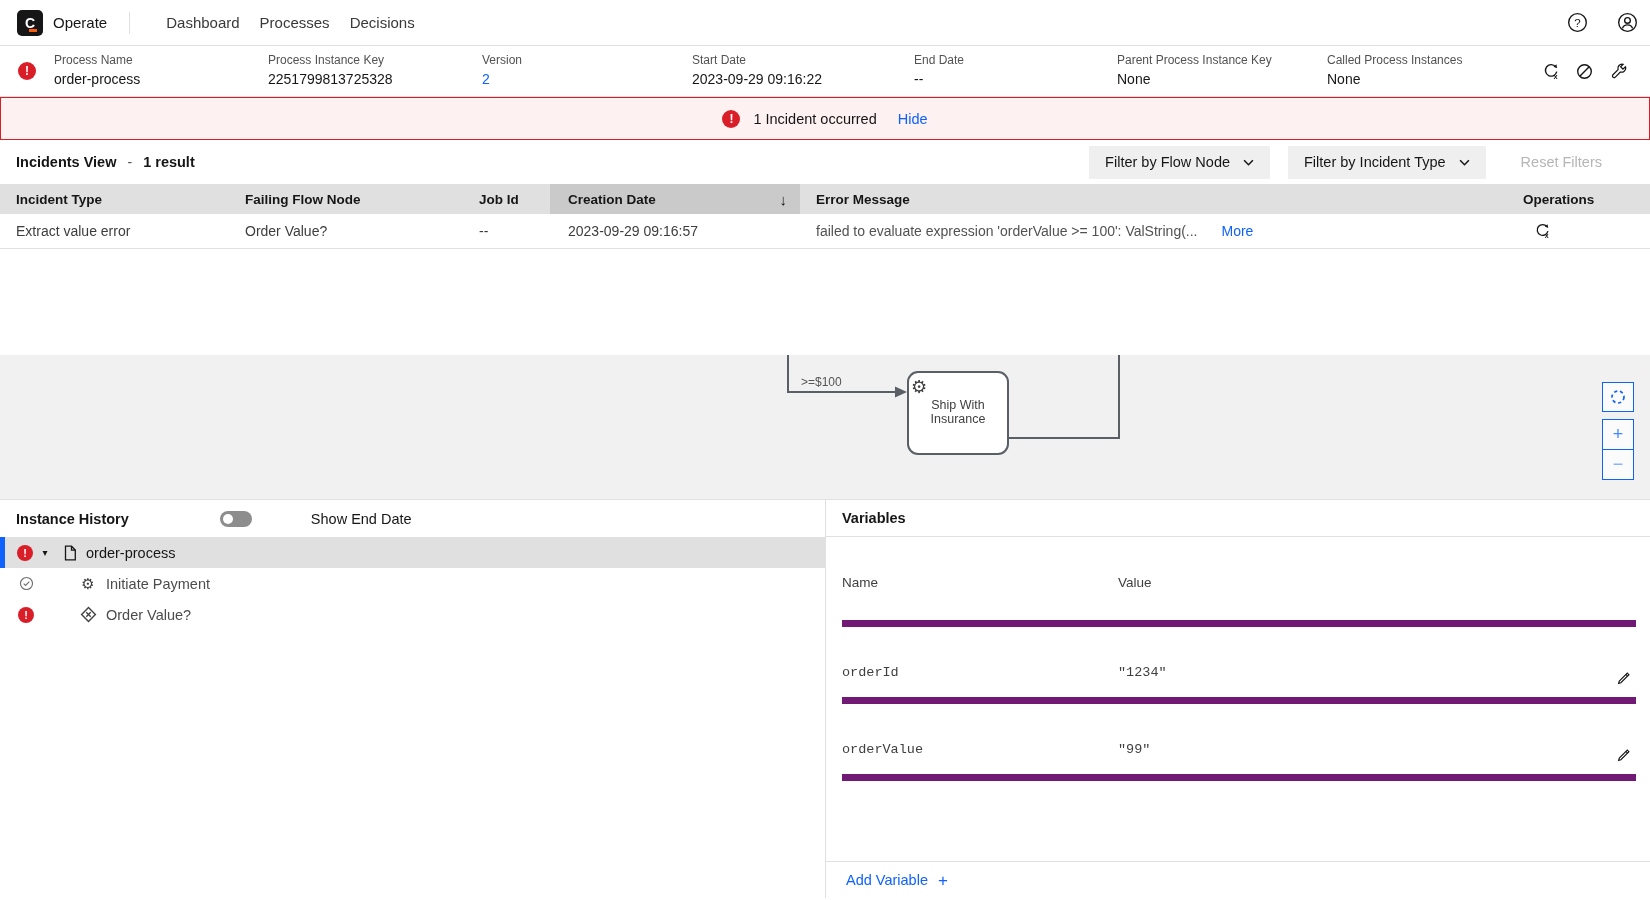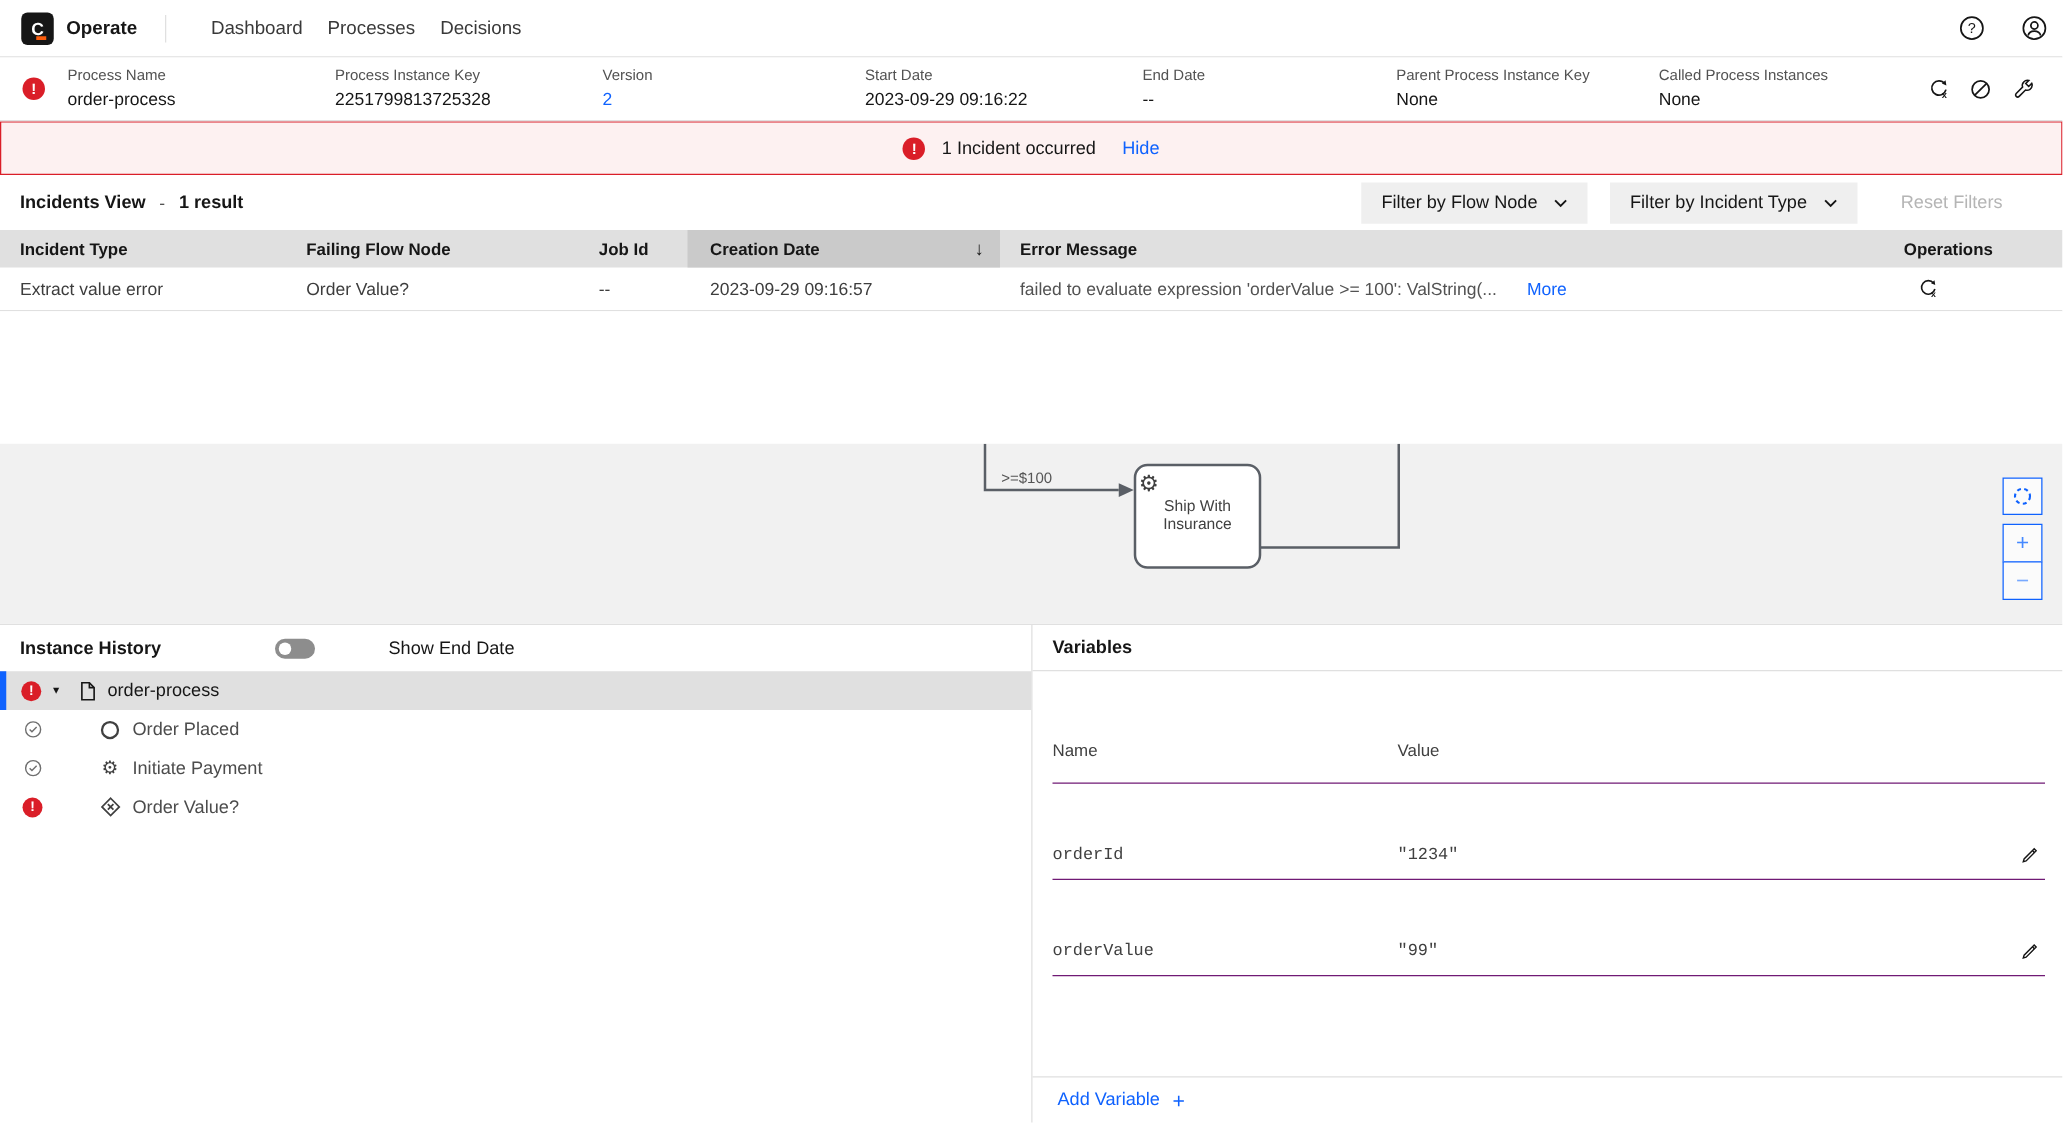--- a/index.html
+++ b/index.html
@@ -9,21 +9,21 @@
     font-size: 14px;
     color: #161616;
     background: #ffffff;
   }
   button { font-family: inherit; background: none; border: none; cursor: pointer; padding: 0; color: inherit; font-size: inherit; }
 
   
   .topnav { height: 46px; border-bottom: 1px solid #e0e0e0; display: flex; align-items: center; background: #fff; }
   .logo { width: 26px; height: 26px; margin-left: 17px; background: #161616; border-radius: 5px; color: #fff; display: flex; align-items: center; justify-content: center; font-weight: bold; font-size: 14px; position: relative; flex: none; }
   .logo-accent { position: absolute; bottom: 4px; left: 12px; width: 8px; height: 3px; background: #fc5d0d; }
-  .product-name { margin-left: 10px; font-weight: bold; font-size: 15px; }
+  .product-name { margin-left: 10px; font-weight: normal; font-size: 15px; }
   .nav-divider { width: 1px; height: 22px; background: #e0e0e0; margin-left: 22px; }
   .nav-tabs { display: flex; margin-left: 34px; gap: 16px; }
   .nav-tab { font-size: 15px; color: #393939; padding: 4px 2px; }
   .topnav-right { margin-left: auto; display: flex; gap: 29px; margin-right: 12px; align-items: center; }
   .icon-btn { display: flex; align-items: center; justify-content: center; }
 
   
   .meta-bar { height: 51px; border-bottom: 1px solid #e0e0e0; position: relative; background: #fff; }
   .err-badge { display: inline-flex; align-items: center; justify-content: center; background: #da1e28; color: #fff; border-radius: 50%; font-weight: bold; }
   .err-badge.sz18 { width: 18px; height: 18px; font-size: 12px; }
@@ -87,21 +87,21 @@
   .tree-doc { margin-left: 13px; display: flex; }
   .tree-node-icon { margin-left: 45px; width: 18px; display: flex; justify-content: center; align-items: center; }
   .gear-glyph { font-size: 15px; color: #404040; line-height: 1; }
   .tree-label { margin-left: 9px; }
   .tree-row .status { width: 16px; display: flex; justify-content: center; flex: none; }
 
   
   .variables-panel { flex: 1; position: relative; display: flex; flex-direction: column; gap: 38px; }
   .var-title-row { height: 37px; display: flex; align-items: center; padding-left: 16px; border-bottom: 1px solid #e0e0e0; }
   .var-title { font-weight: bold; font-size: 14.5px; }
-  .var-header-row, .var-row { display: flex; align-items: center; margin: 0 14px 0 16px; border-bottom: 1px solid #701a75; }
+  .var-header-row, .var-row { display: flex; margin: 0 14px 0 16px; border-bottom: 7px solid #701a75; }
   .var-header-row { height: 52px; font-size: 13.5px; color: #404040; }
   .var-row { height: 39px; }
   .var-name-col { width: 276px; flex: none; }
   .var-mono { font-family: "Liberation Mono", "DejaVu Sans Mono", monospace; font-size: 13.5px; color: #404040; }
   .var-edit { margin-left: auto; width: 26px; height: 26px; display: flex; align-items: center; justify-content: center; }
   .var-footer { position: absolute; bottom: 0; left: 0; right: 0; height: 37px; border-top: 1px solid #e0e0e0; display: flex; align-items: center; padding-left: 20px; gap: 10px; }
   .add-var-label { color: #0f62fe; font-size: 14.5px; }
   .add-var-plus { color: #0f62fe; font-size: 17px; line-height: 1; }
 </style>
 </head>
@@ -299,34 +299,20 @@
       <button class="tree-chevron">▾</button>
       <span class="tree-doc">
         <svg width="14" height="16" viewBox="0 0 14 16">
             <path d="M2.5 1.2h6l3.8 3.9v9.7H2.5z" fill="none" stroke="#161616" stroke-width="1.3"></path>
             <path d="M8.5 1.2v3.9h3.8" fill="none" stroke="#161616" stroke-width="1.3"></path>
           </svg>
       </span>
       <span class="tree-label">order-process</span>
     </div>
 
-    <div class="tree-row">
-      <span class="status">
-        <svg width="15" height="15" viewBox="0 0 16 16">
-            <circle cx="8" cy="8" r="6.4" fill="none" stroke="#6f6f6f" stroke-width="1.2"></circle>
-            <path d="M5 8.1l2 2 4-4.2" fill="none" stroke="#6f6f6f" stroke-width="1.2"></path>
-          </svg>
-      </span>
-      <span class="tree-node-icon">
-        <svg width="16" height="16" viewBox="0 0 16 16">
-            <circle cx="8" cy="8" r="6.4" fill="none" stroke="#404040" stroke-width="1.8"></circle>
-          </svg>
-      </span>
-      <span class="tree-label">Order Placed</span>
-    </div>
 
     <div class="tree-row">
       <span class="status">
         <svg width="15" height="15" viewBox="0 0 16 16">
             <circle cx="8" cy="8" r="6.4" fill="none" stroke="#6f6f6f" stroke-width="1.2"></circle>
             <path d="M5 8.1l2 2 4-4.2" fill="none" stroke="#6f6f6f" stroke-width="1.2"></path>
           </svg>
       </span>
       <span class="tree-node-icon">
         <span class="gear-glyph">⚙</span>

